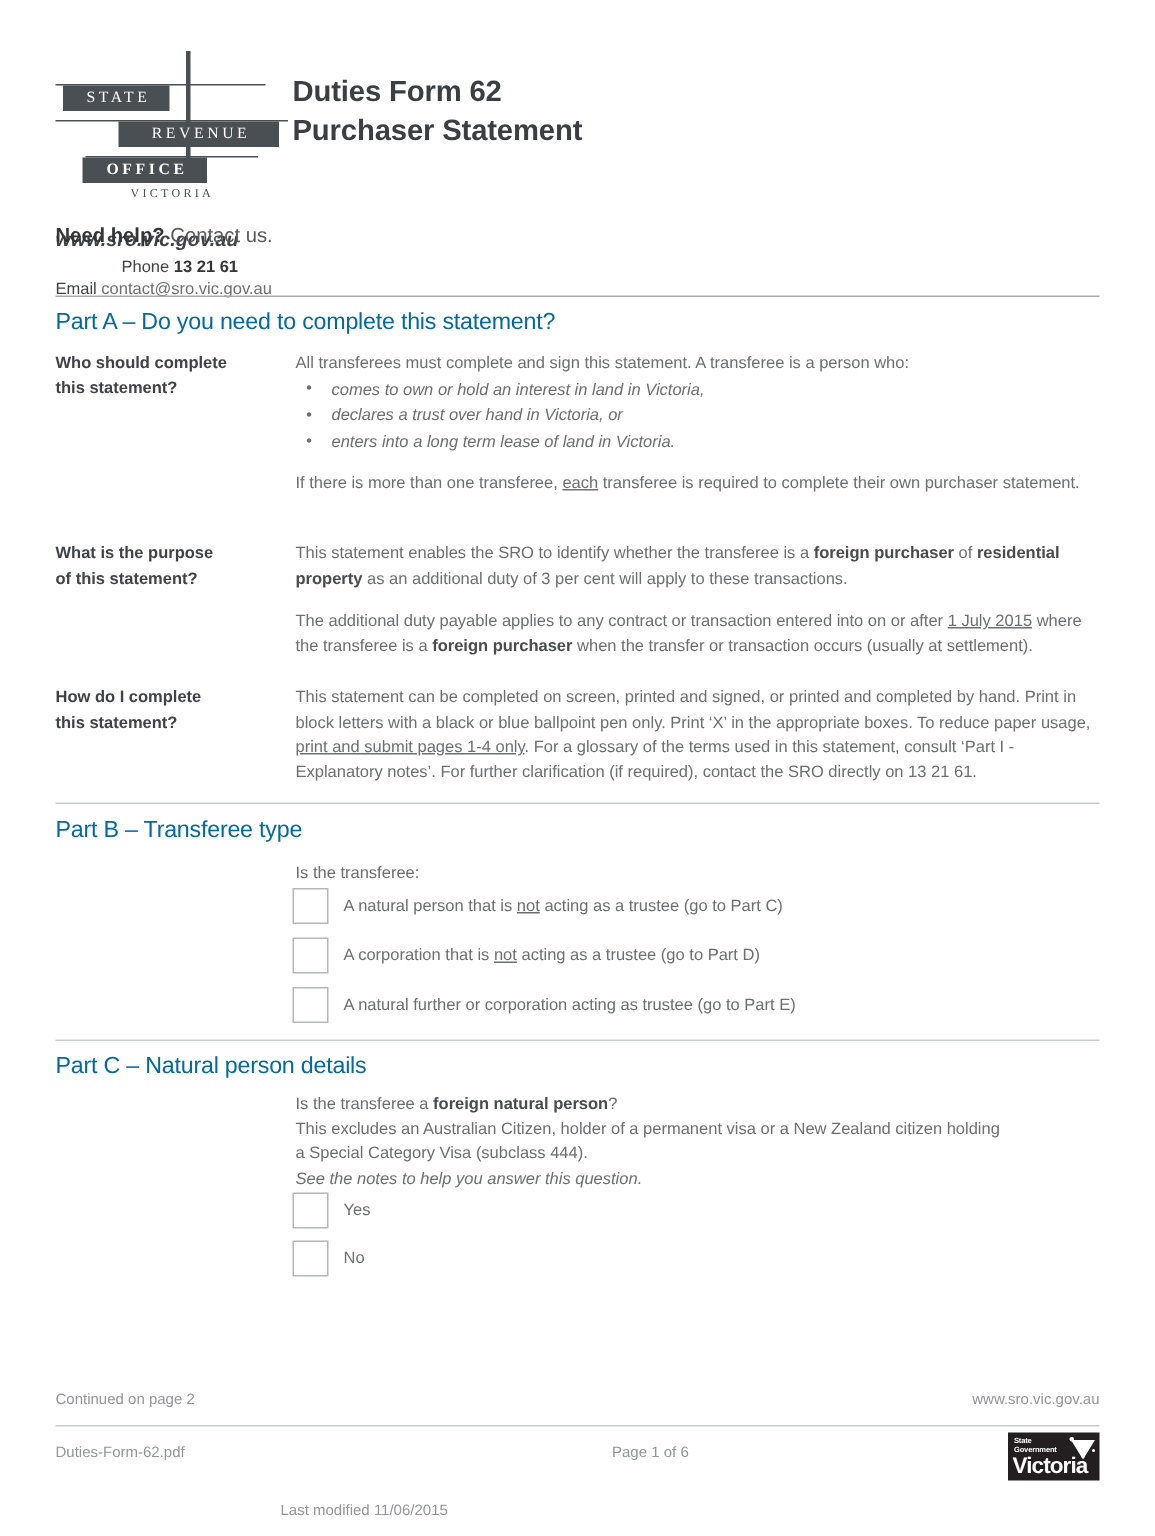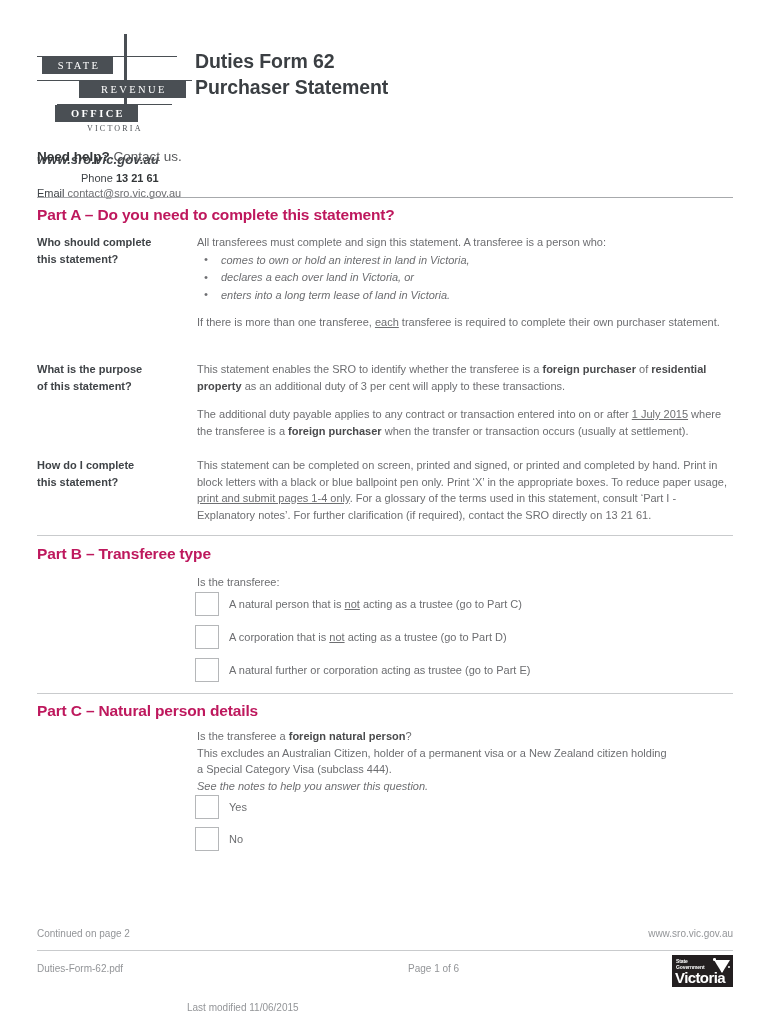--- a/index.html
+++ b/index.html
@@ -133,22 +133,22 @@
     width: 696px;
     height: 1px;
     background: #c9cbcd;
   }
 
   
   .part-heading {
     position: absolute;
     left: 37px;
     font-size: 15.5px;
-    font-weight: bold;
-    color: #be185d;
+    font-weight: normal;
+    color: #0369a1;
     letter-spacing: -0.15px;
     white-space: nowrap;
   }
 
   
   .row-label {
     position: absolute;
     left: 37px;
     width: 150px;
     font-size: 11px;
@@ -313,21 +313,21 @@
   <div class="part-heading" style="top:206px;">Part A – Do you need to complete this statement?</div>
 
   <div class="row-label" style="top:234px;">
     <div>Who should complete</div>
     <div>this statement?</div>
   </div>
   <div class="body-col" style="top:234px;">
     <p class="p">All transferees must complete and sign this statement. A transferee is a person who:</p>
     <ul class="bullets">
       <li>comes to own or hold an interest in land in Victoria,</li>
-      <li>declares a each over land in Victoria, or</li>
+      <li>declares a trust over hand in Victoria, or</li>
       <li>enters into a long term lease of land in Victoria.</li>
     </ul>
     <p class="p" style="margin-top:11px;"><span>If there is more than one transferee, </span><u>each</u><span> transferee is required to complete their own purchaser statement.</span></p>
   </div>
 
   <div class="row-label" style="top:361px;">
     <div>What is the purpose</div>
     <div>of this statement?</div>
   </div>
   <div class="body-col" style="top:361px;">

